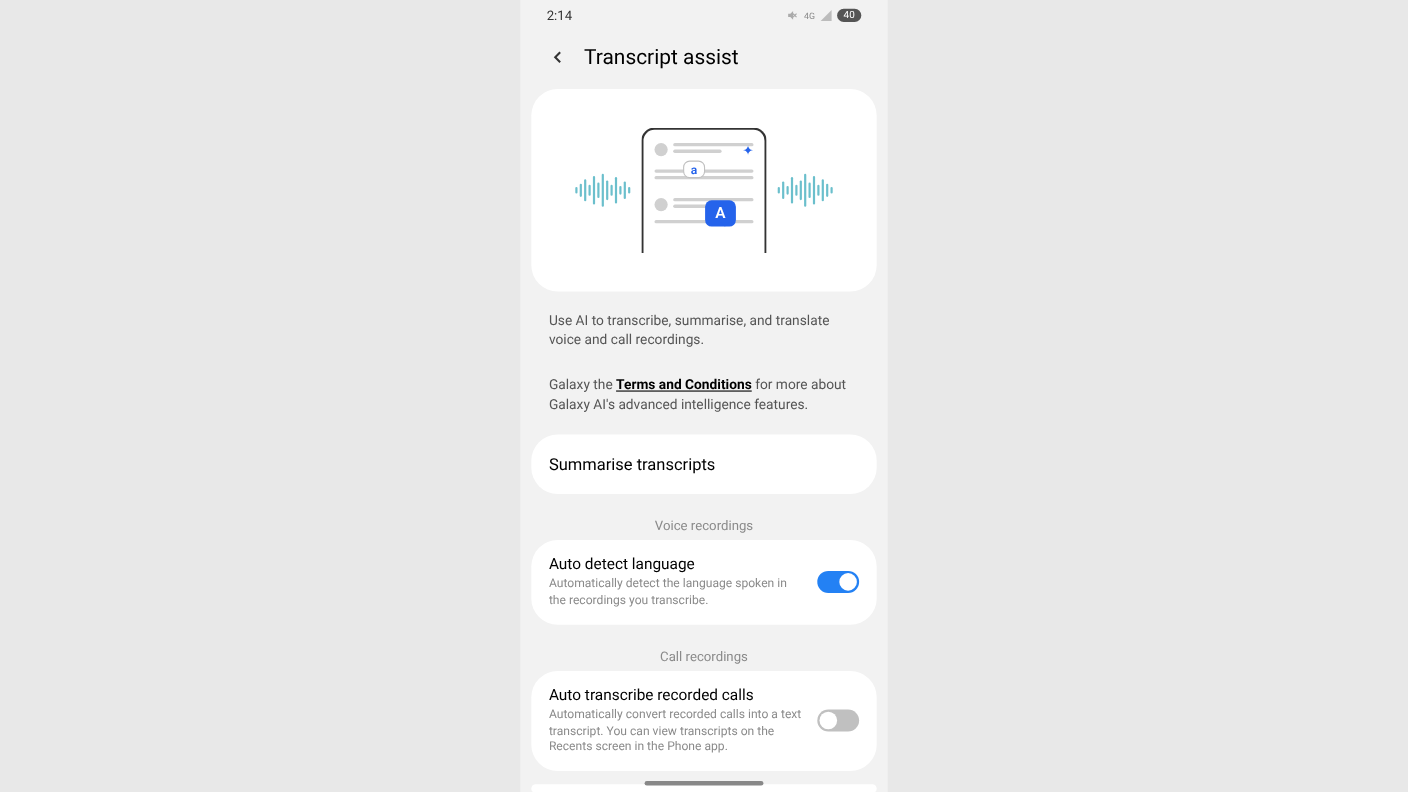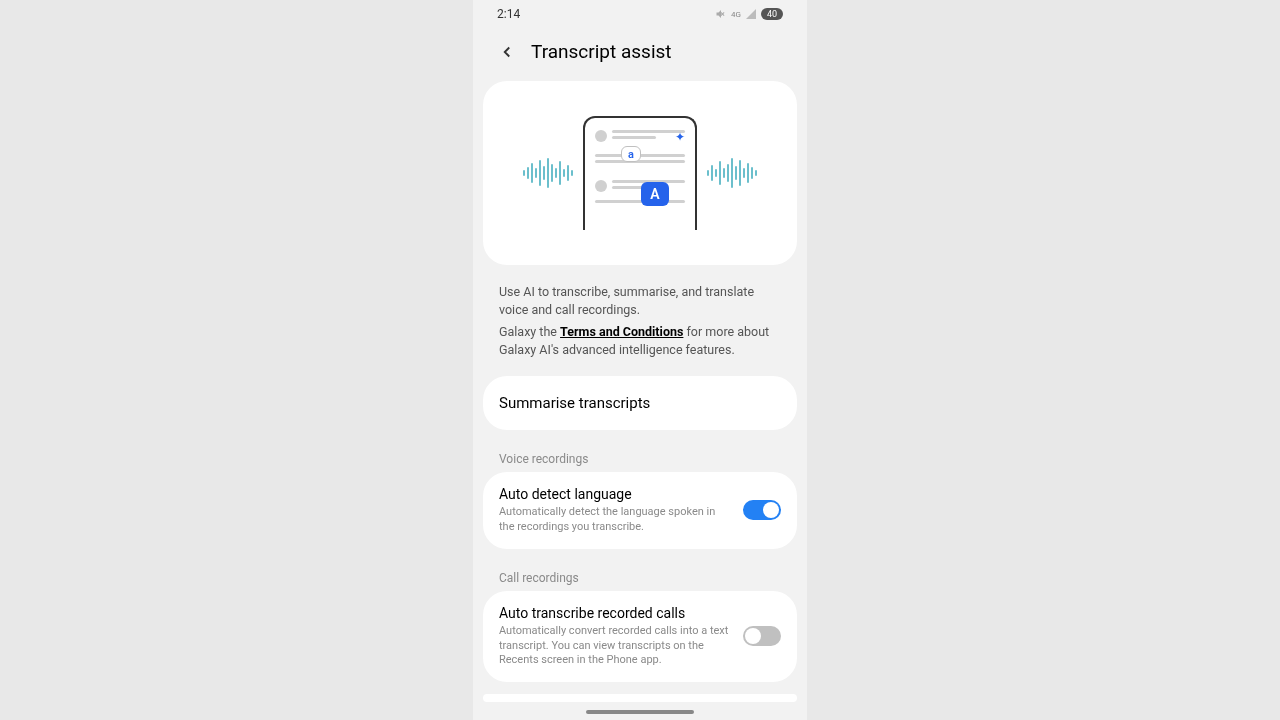--- a/index.html
+++ b/index.html
@@ -166,39 +166,40 @@
       width: 2px;
       background: #6bbfcc;
       border-radius: 1px;
     }
     .description {
       padding: 6px 16px 18px;
       font-size: 12.5px;
       color: #555;
       line-height: 1.4;
     }
-    .description p { margin-bottom: 5px; }
+    .description p { margin-bottom: 24px; }
     .description p:last-child { margin-bottom: 0; }
     .terms-link {
       font-weight: 700;
       text-decoration: underline;
       color: #000;
       cursor: pointer;
     }
     .option-card {
       padding: 18px 16px;
     }
     .option-title {
       font-size: 15px;
       color: #000;
     }
     .section-label {
       font-size: 12px;
       color: #8a8a8a;
       padding: 10px 16px 6px;
+      text-align: center;
     }
     .toggle-card {
       padding: 14px 16px;
       display: flex;
       justify-content: space-between;
       align-items: center;
       gap: 12px;
     }
     .toggle-text {
       flex: 1;

